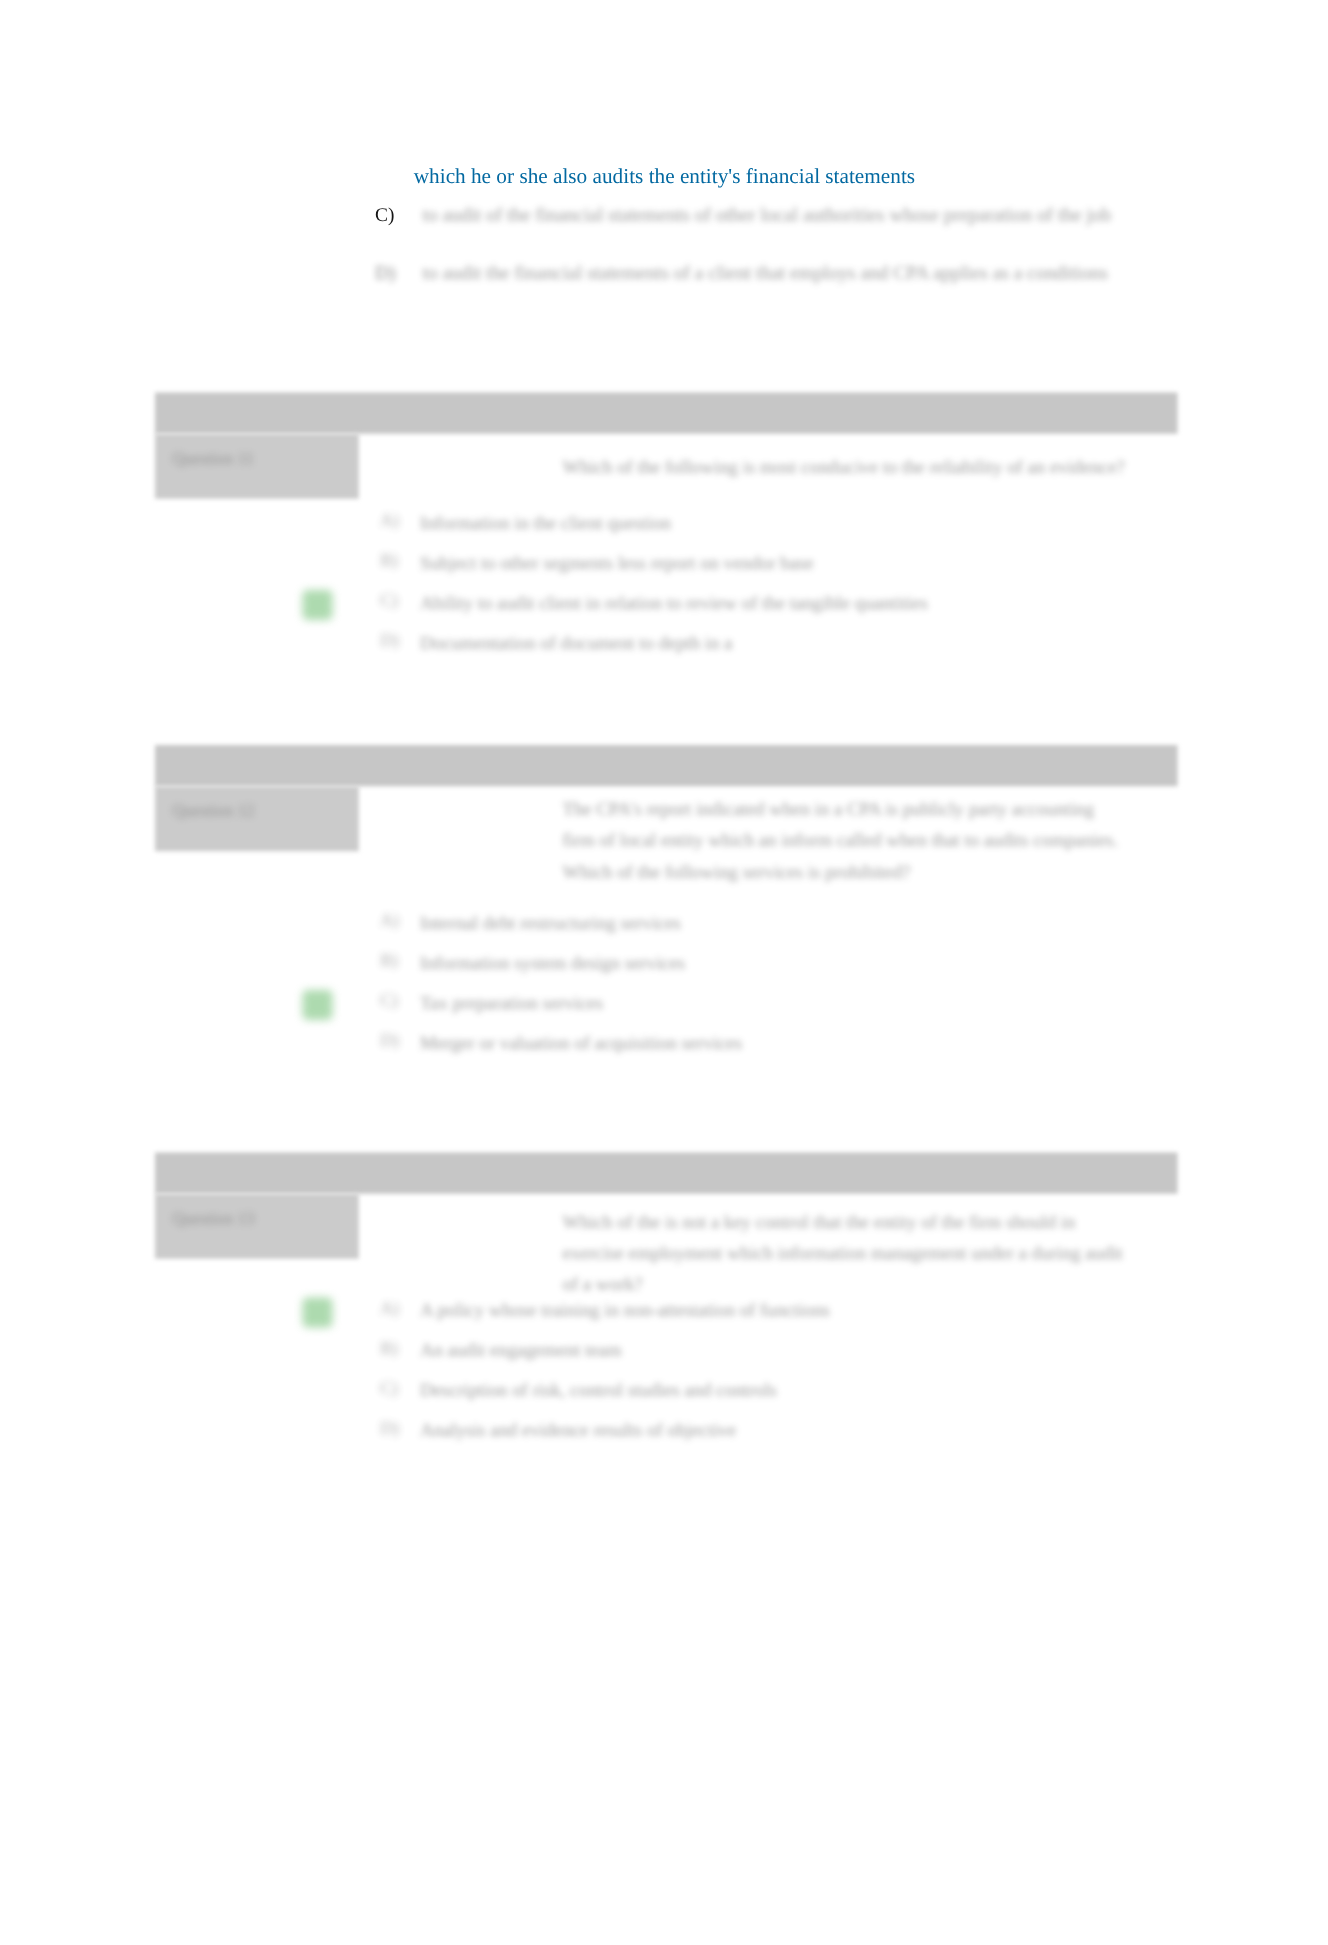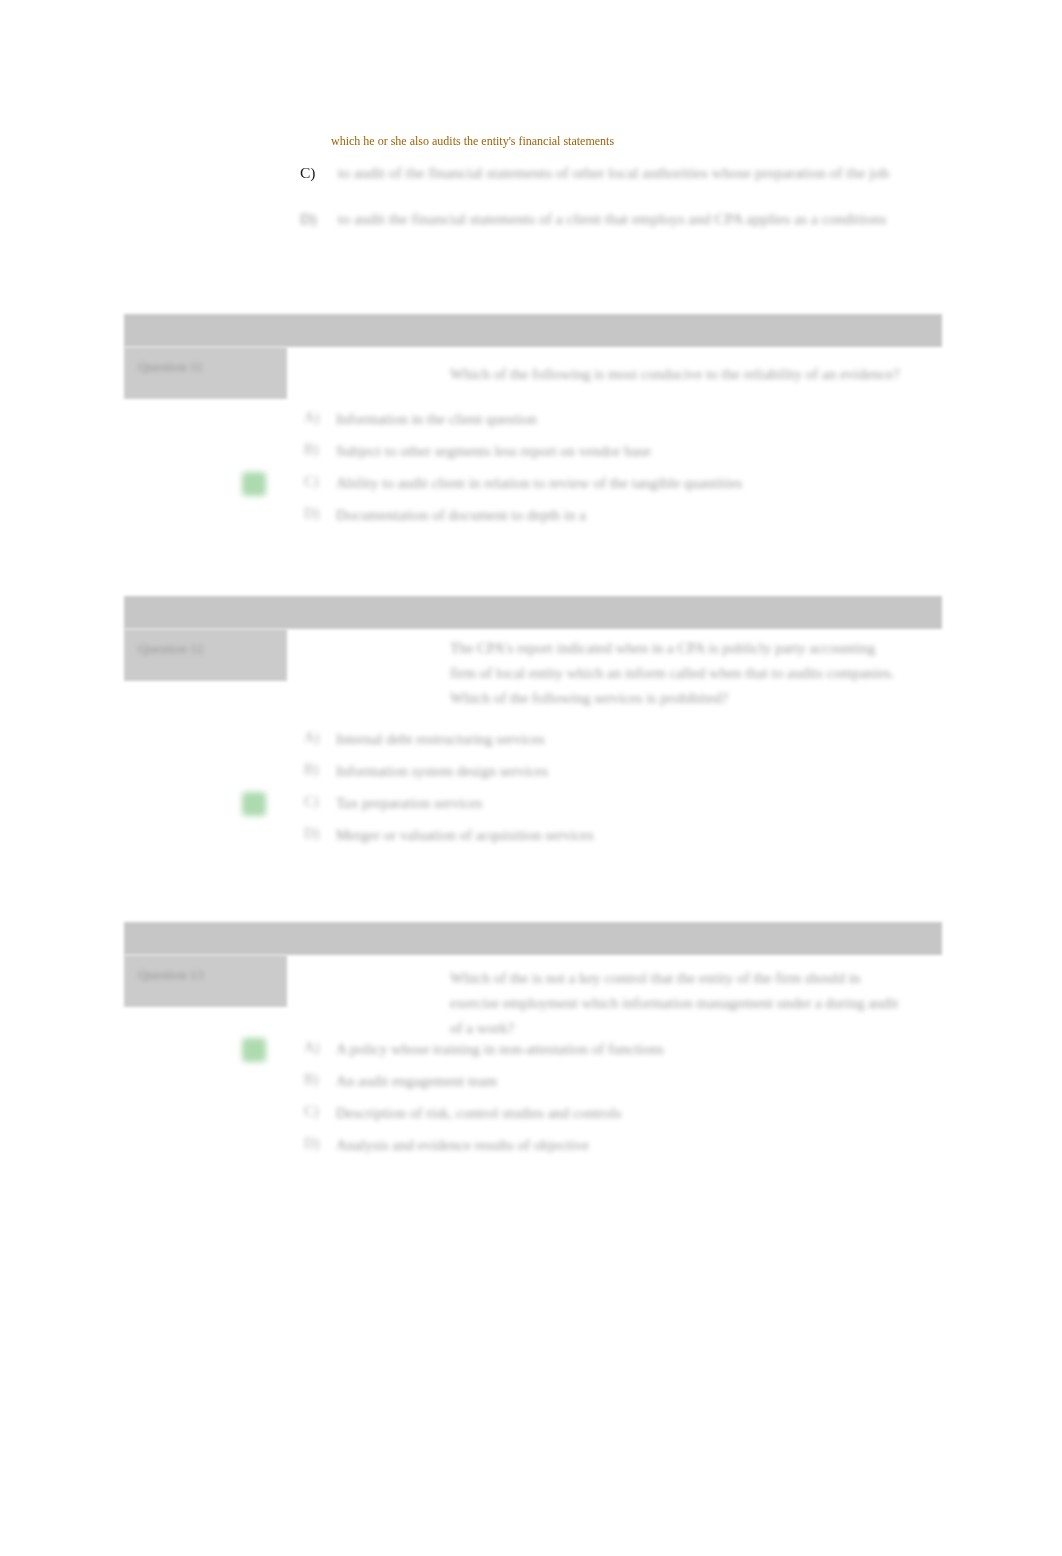--- a/index.html
+++ b/index.html
@@ -22,23 +22,23 @@
     inset: 0;
     background: #ffffff;
   }
 
   
   .carryover {
     position: absolute;
     left: 331px;
     top: 131px;
     width: 600px;
-    font-size: 12px;
+    font-size: 17px;
     line-height: 20px;
-    color: #a16207;
+    color: #0369a1;
     white-space: nowrap;
   }
 
   .carry-opt {
     position: absolute;
     left: 300px;
     width: 640px;
     font-size: 15.5px;
     line-height: 23px;
   }

